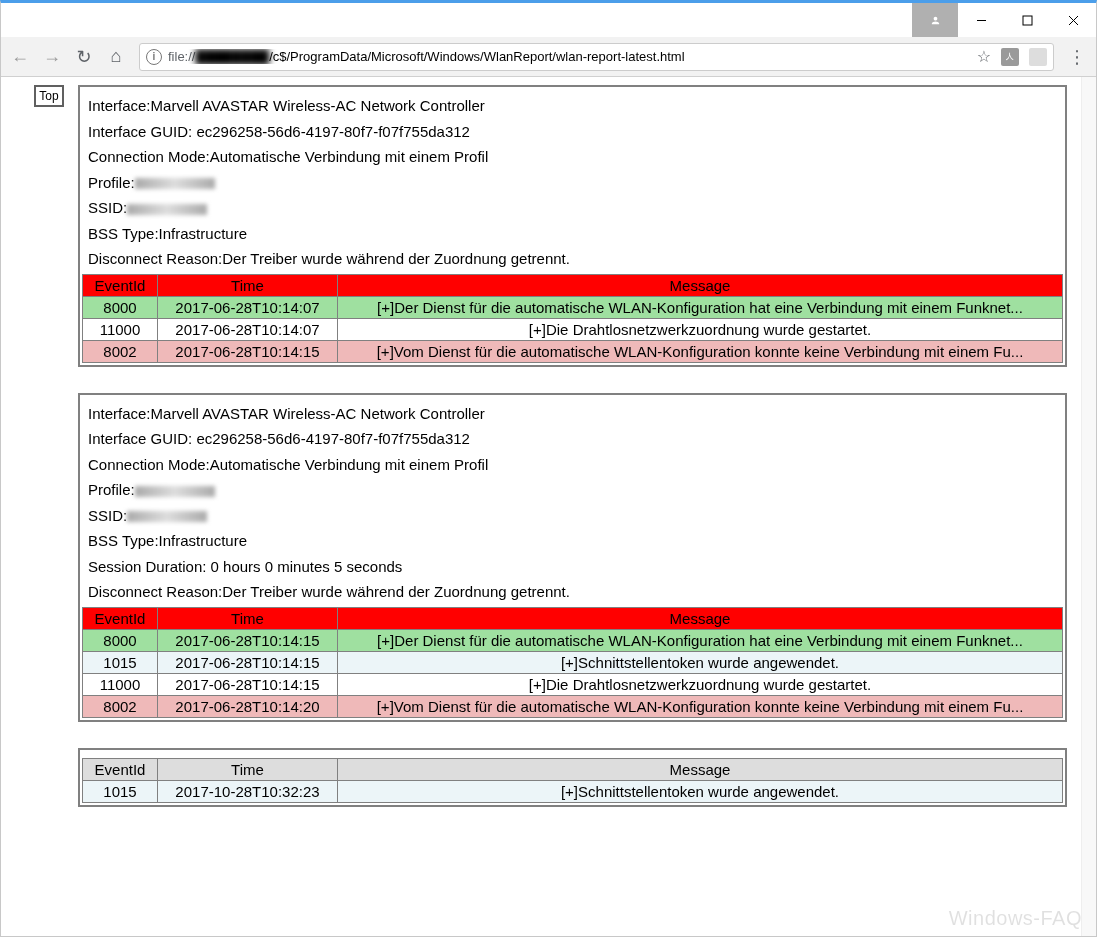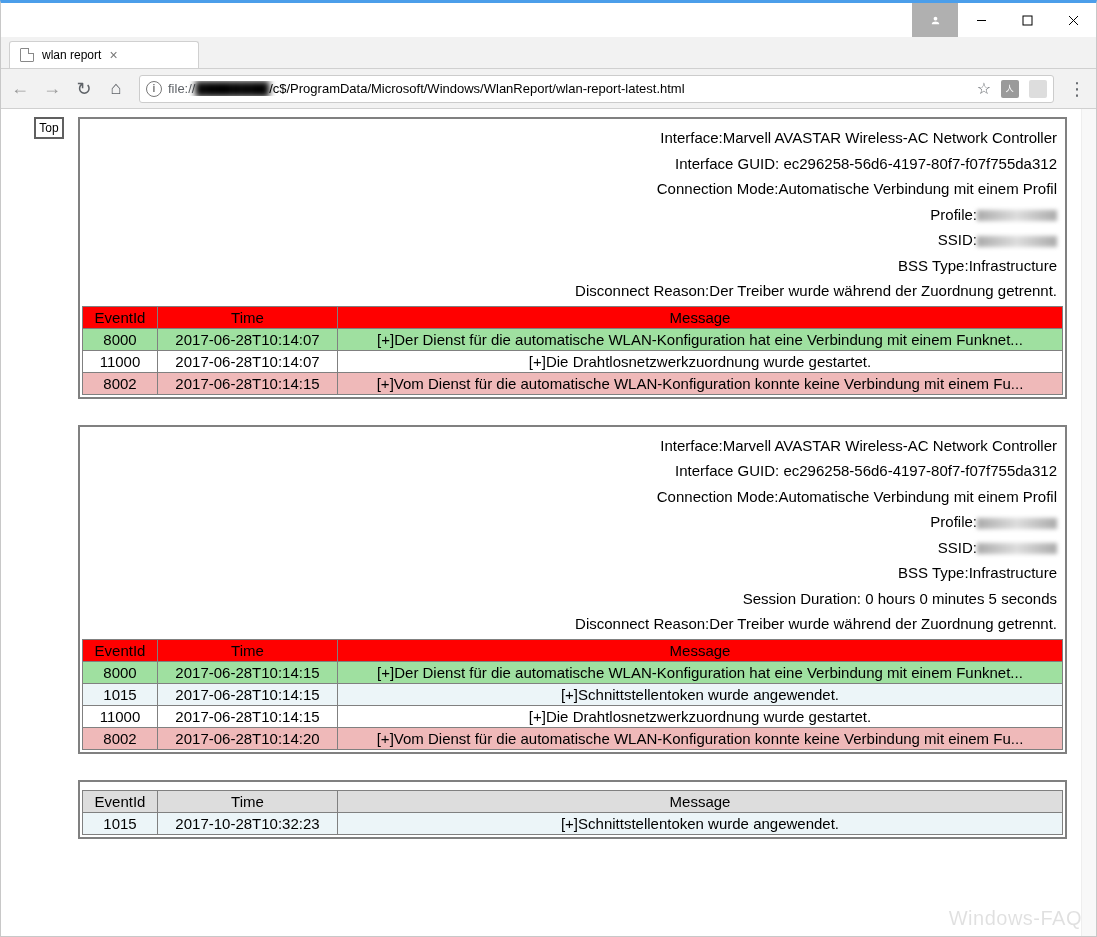--- a/index.html
+++ b/index.html
@@ -51,21 +51,21 @@
   .urlbar .star { color:#5f6368; font-size:16px;}
   .urlbar .pdf { width:18px; height:18px; background:#9a9a9a; border-radius:2px; display:flex; align-items:center; justify-content:center; color:#fff; font-size:8px; letter-spacing:.5px;}
   .urlbar .sq { width:18px; height:18px; background:#ddd; border-radius:2px;}
   .toolbar .menu-dots { color:var(--icon-grey); font-size:18px; letter-spacing:0; line-height:0;}
   
   .viewport { flex:1; position:relative; overflow:hidden; background:var(--page-bg);}
   .vscroll-track { position:absolute; top:0; right:0; bottom:0; width:15px; background:#f8f8f8; border-left:1px solid #eee;}
   .page { position:absolute; inset:0 15px 0 0; overflow:hidden; padding:8px 8px 8px 4px;margin-left:31px;}
   .top-btn { position:absolute; left:2px; top:8px; width:30px; height:22px; border:2px solid #606060; display:flex; align-items:center; justify-content:center; font-size:12px; background:#fff;}
   .panel { border:2px solid var(--box-border); margin:0 6px 26px 42px; padding:6px 2px 2px 2px;}
-  .kv { font-size:15px; line-height:1.7; padding:0 6px;text-align:right;}
+  .kv { font-size:15px; line-height:1.7; padding:0 6px;}
   .kv .blur2 { display:inline-block; width:80px; height:11px; background:linear-gradient(90deg,#aaa,#ddd,#aaa); filter:blur(2px); vertical-align:middle;}
   table.ev { width:100%; border-collapse:collapse; table-layout:fixed; font-size:15px; margin-top:2px;border-radius:8px;}
   table.ev th, table.ev td { border:1px solid #808080; padding:2px 4px; text-align:center; white-space:nowrap; overflow:hidden; text-overflow:ellipsis; font-weight:300;}
   table.ev col.c1 { width:75px;}
   table.ev col.c2 { width:180px;}
   table.ev thead.red th { background:var(--header-red); color:#000; text-align:center;}
   table.ev thead.grey th { background:var(--row-grey); text-align:center;}
   tr.green td { background:var(--row-green);}
   tr.pink td { background:var(--row-pink);}
   tr.light td { background:var(--row-light);}
@@ -94,27 +94,20 @@
         </svg>
     </div>
     <div class="sq close">
       <svg viewBox="0 0 11 11">
           <line x1="1" y1="1" x2="10" y2="10"></line>
           <line x1="10" y1="1" x2="1" y2="10"></line>
         </svg>
     </div>
   </div>
 
-  <div class="tabstrip">
-    <div class="tab">
-      <span class="doc-icon"></span>
-      <span>wlan report</span>
-      <span class="close-x">×</span>
-    </div>
-  </div>
 
   <div class="toolbar">
     <span class="nav-ico">←</span>
     <span class="nav-ico">→</span>
     <span class="nav-ico enabled">↻</span>
     <span class="nav-ico enabled">⌂</span>
     <div class="urlbar">
       <span class="info">i</span>
       <span class="url-text">
         <span class="scheme">file://</span><span class="blur">████████</span><span>/c$/ProgramData/Microsoft/Windows/WlanReport/wlan-report-latest.html</span>

